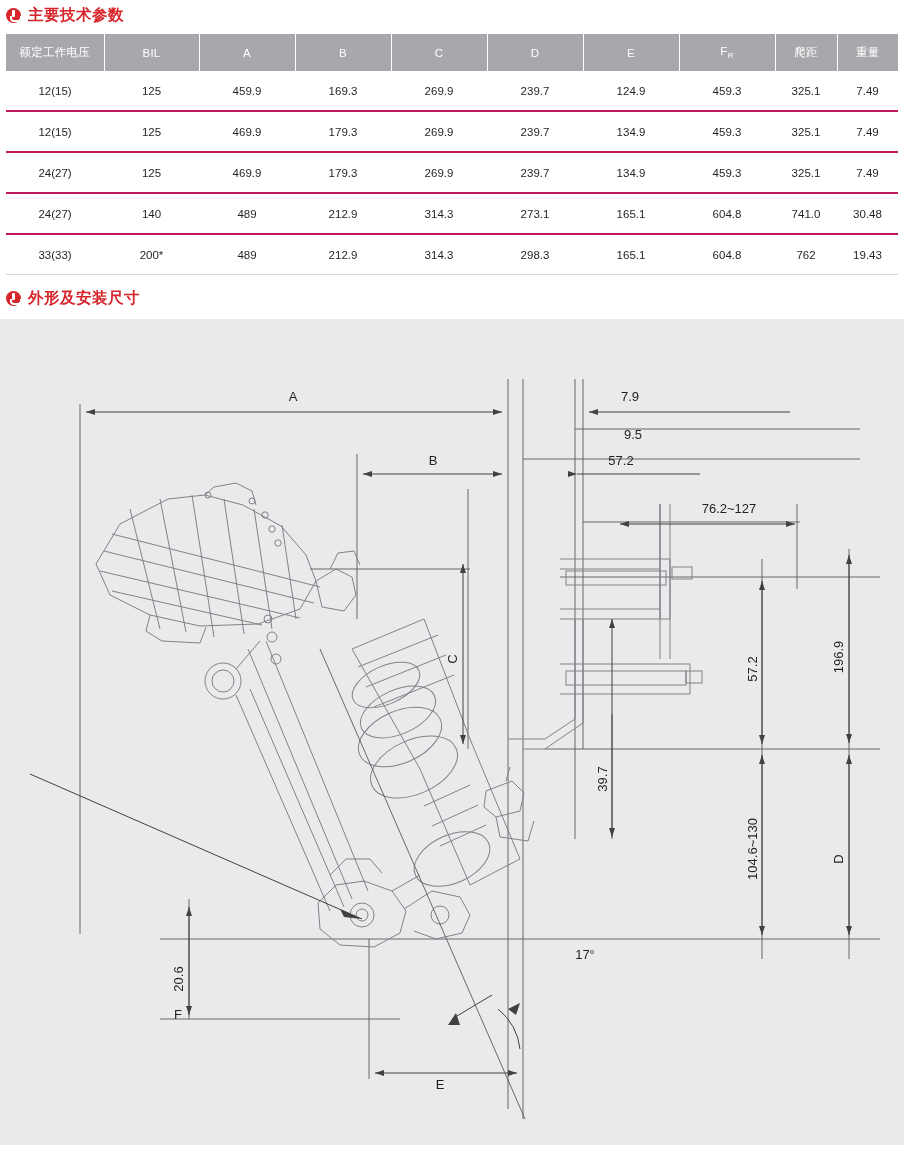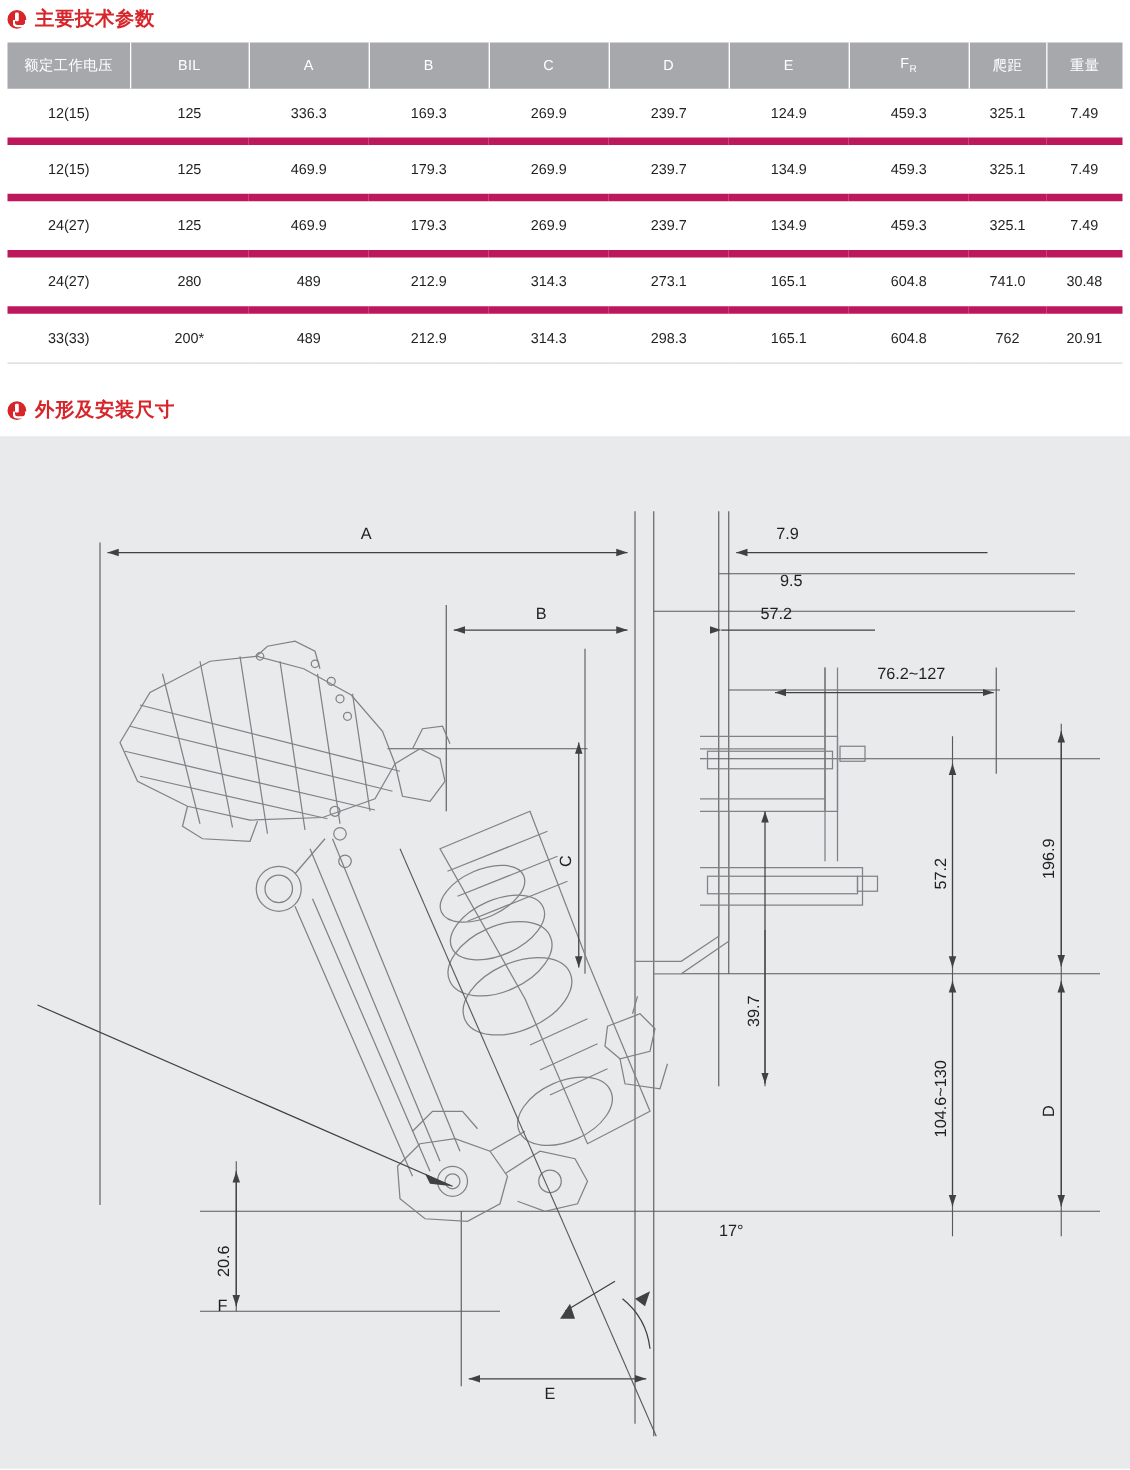--- a/index.html
+++ b/index.html
@@ -83,21 +83,21 @@
     height: 35px;
     text-align: center;
     border-right: 1px solid #ffffff;
     letter-spacing: 0.3px;
   }
   table.spec th:last-child { border-right: none; margin-top: 36px; }
   table.spec td {
     font-size: 11.5px;
     text-align: center;
     height: 37px;
-    border-bottom: 6px solid #be185d;
+    border-bottom: 2px solid #be185d;
     color: #231f20;
   }
   table.spec tbody tr:last-child td { border-bottom: 1px solid #d6d7d8; }
   .sub {
     font-size: 8px;
     vertical-align: sub;
   }
 
   
   .drawing {
@@ -149,21 +149,21 @@
           <th>E</th>
           <th><span>F</span><span class="sub">R</span></th>
           <th>爬距</th>
           <th>重量</th>
         </tr>
       </thead>
       <tbody>
         <tr>
           <td>12(15)</td>
           <td>125</td>
-          <td>336.3</td>
+          <td>459.9</td>
           <td>169.3</td>
           <td>269.9</td>
           <td>239.7</td>
           <td>124.9</td>
           <td>459.3</td>
           <td>325.1</td>
           <td>7.49</td>
         </tr>
         <tr>
           <td>12(15)</td>
@@ -184,47 +184,47 @@
           <td>179.3</td>
           <td>269.9</td>
           <td>239.7</td>
           <td>134.9</td>
           <td>459.3</td>
           <td>325.1</td>
           <td>7.49</td>
         </tr>
         <tr>
           <td>24(27)</td>
-          <td>280</td>
+          <td>140</td>
           <td>489</td>
           <td>212.9</td>
           <td>314.3</td>
           <td>273.1</td>
           <td>165.1</td>
           <td>604.8</td>
           <td>741.0</td>
           <td>30.48</td>
         </tr>
         <tr>
           <td>33(33)</td>
           <td>200*</td>
           <td>489</td>
           <td>212.9</td>
           <td>314.3</td>
           <td>298.3</td>
           <td>165.1</td>
           <td>604.8</td>
           <td>762</td>
-          <td>20.91</td>
+          <td>19.43</td>
         </tr>
       </tbody>
     </table>
   </div>
 
-  <div class="section-head" style="margin-top:22px">
+  <div class="section-head" style="margin-top:8px">
     <span class="head-icon"></span>
     <span class="section-title">外形及安装尺寸</span>
   </div>
 
   <div class="drawing">
     <svg width="904" height="826" viewBox="0 0 904 826">
       <defs>
         <marker id="arrL" markerWidth="10" markerHeight="8" refX="9" refY="4" orient="auto" markerUnits="userSpaceOnUse">
           <path d="M9,4 L0,1 L0,7 z" fill="#414042"></path>
         </marker>

